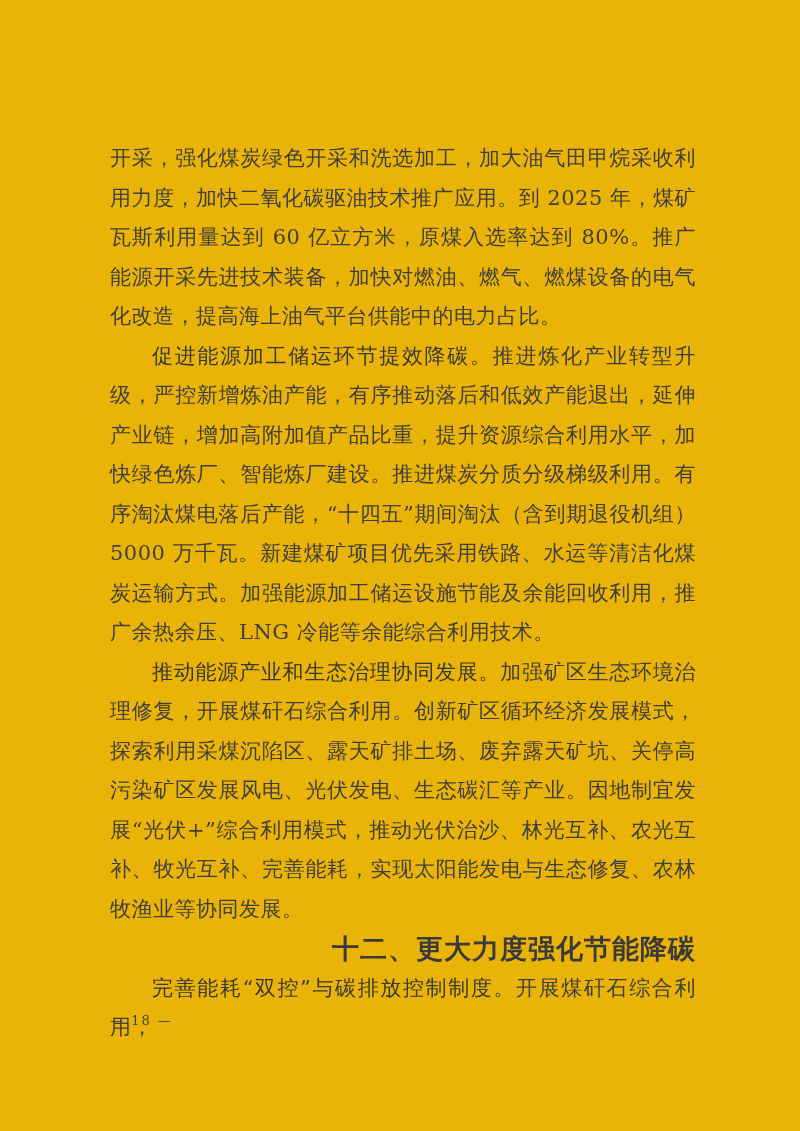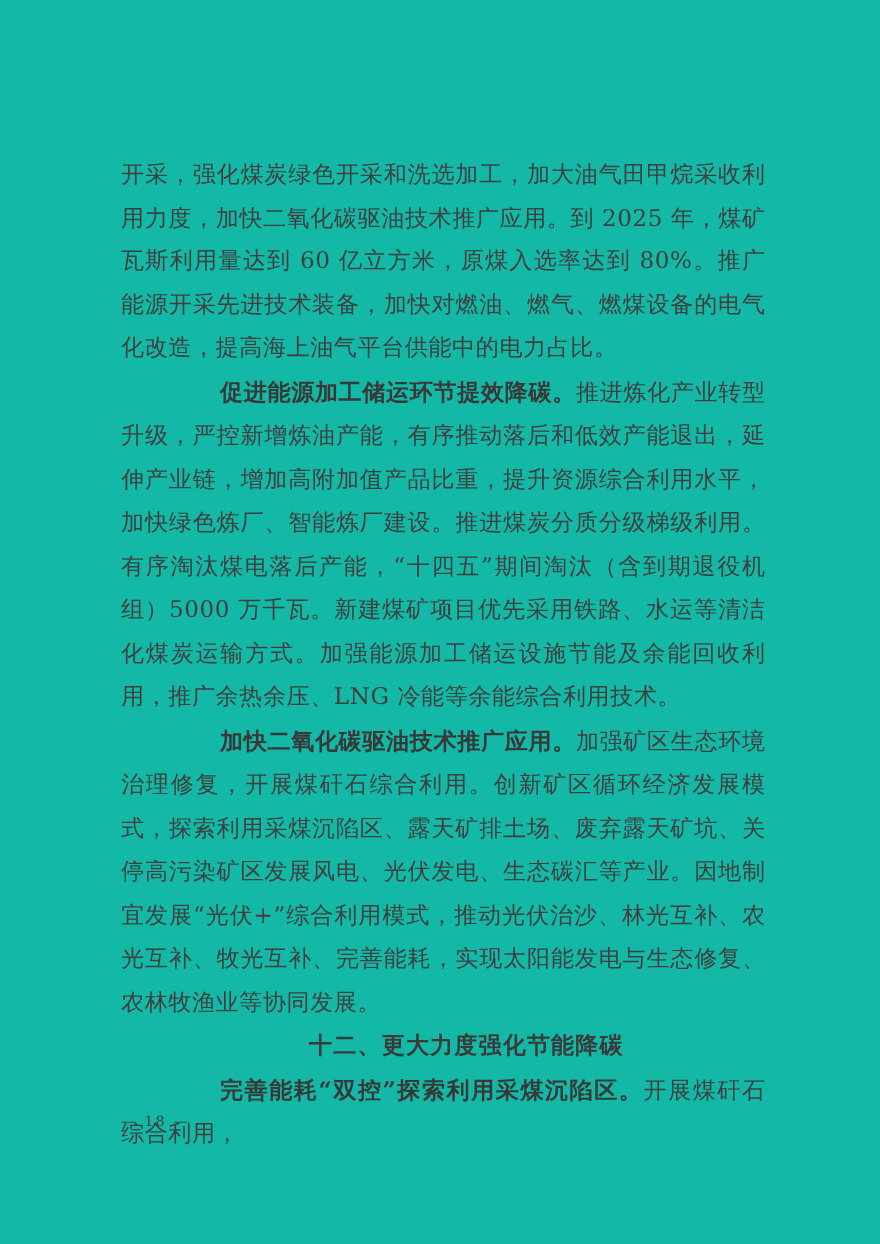--- a/index.html
+++ b/index.html
@@ -9,21 +9,21 @@
   body {
     width: 800px;
     height: 1131px;
     background: #ffffff;
     overflow: hidden;
   }
   .doc-page {
     position: relative;
     width: 800px;
     height: 1131px;
-    background: #14b8a6;
+    background: #eab308;
     box-sizing: border-box;
     overflow: hidden;
   }
   .doc-content {
     position: absolute;
     top: 139px;
     left: 110px;
     width: 586px;
     font-family: "DejaVu Serif", "Liberation Serif", serif;
     font-size: 21px;
@@ -34,35 +34,34 @@
     letter-spacing: 0.5px;
   }
   .para {
     margin: 0;
     padding: 0;
   }
   .para.indent {
     text-indent: 2em;
   }
   .para .lead {
-    font-weight: bold;
+    font-weight: normal;
     color: #383838;
-    margin-left: 48px;
   }
   .section-heading {
     margin: 0;
     padding: 0;
     text-indent: 2em;
     font-family: "DejaVu Sans", "Liberation Sans", sans-serif;
     font-weight: bold;
-    font-size: 21px;
+    font-size: 27px;
     line-height: 39.5px;
     color: #3a3a3a;
     letter-spacing: 1px;
-    text-align: center;
+    text-align: right;
   }
   .page-footer {
     position: absolute;
     top: 1007px;
     left: 110px;
     width: 586px;
     text-align: left;
     font-family: "DejaVu Serif", "Liberation Serif", serif;
     font-size: 13px;
     line-height: 28px;
@@ -79,27 +78,27 @@
 
     <p class="para">
       <span>开采，强化煤炭绿色开采和洗选加工，加大油气田甲烷采收利用力度，加快二氧化碳驱油技术推广应用。到 2025 年，煤矿瓦斯利用量达到 60 亿立方米，原煤入选率达到 80%。推广能源开采先进技术装备，加快对燃油、燃气、燃煤设备的电气化改造，提高海上油气平台供能中的电力占比。</span>
     </p>
 
     <p class="para indent">
       <span class="lead">促进能源加工储运环节提效降碳。</span><span>推进炼化产业转型升级，严控新增炼油产能，有序推动落后和低效产能退出，延伸产业链，增加高附加值产品比重，提升资源综合利用水平，加快绿色炼厂、智能炼厂建设。推进煤炭分质分级梯级利用。有序淘汰煤电落后产能，“十四五”期间淘汰（含到期退役机组）5000 万千瓦。新建煤矿项目优先采用铁路、水运等清洁化煤炭运输方式。加强能源加工储运设施节能及余能回收利用，推广余热余压、LNG 冷能等余能综合利用技术。</span>
     </p>
 
     <p class="para indent">
-      <span class="lead">加快二氧化碳驱油技术推广应用。</span><span>加强矿区生态环境治理修复，开展煤矸石综合利用。创新矿区循环经济发展模式，探索利用采煤沉陷区、露天矿排土场、废弃露天矿坑、关停高污染矿区发展风电、光伏发电、生态碳汇等产业。因地制宜发展“光伏+”综合利用模式，推动光伏治沙、林光互补、农光互补、牧光互补、完善能耗，实现太阳能发电与生态修复、农林牧渔业等协同发展。</span>
+      <span class="lead">推动能源产业和生态治理协同发展。</span><span>加强矿区生态环境治理修复，开展煤矸石综合利用。创新矿区循环经济发展模式，探索利用采煤沉陷区、露天矿排土场、废弃露天矿坑、关停高污染矿区发展风电、光伏发电、生态碳汇等产业。因地制宜发展“光伏+”综合利用模式，推动光伏治沙、林光互补、农光互补、牧光互补、完善能耗，实现太阳能发电与生态修复、农林牧渔业等协同发展。</span>
     </p>
 
     <h2 class="section-heading">十二、更大力度强化节能降碳</h2>
 
     <p class="para indent">
-      <span class="lead">完善能耗“双控”探索利用采煤沉陷区。</span><span>开展煤矸石综合利用，</span>
+      <span class="lead">完善能耗“双控”与碳排放控制制度。</span><span>开展煤矸石综合利用，</span>
     </p>
 
   </div>
 
   <div class="page-footer">
     <span>— 18 —</span>
   </div>
 
 </div>
 

